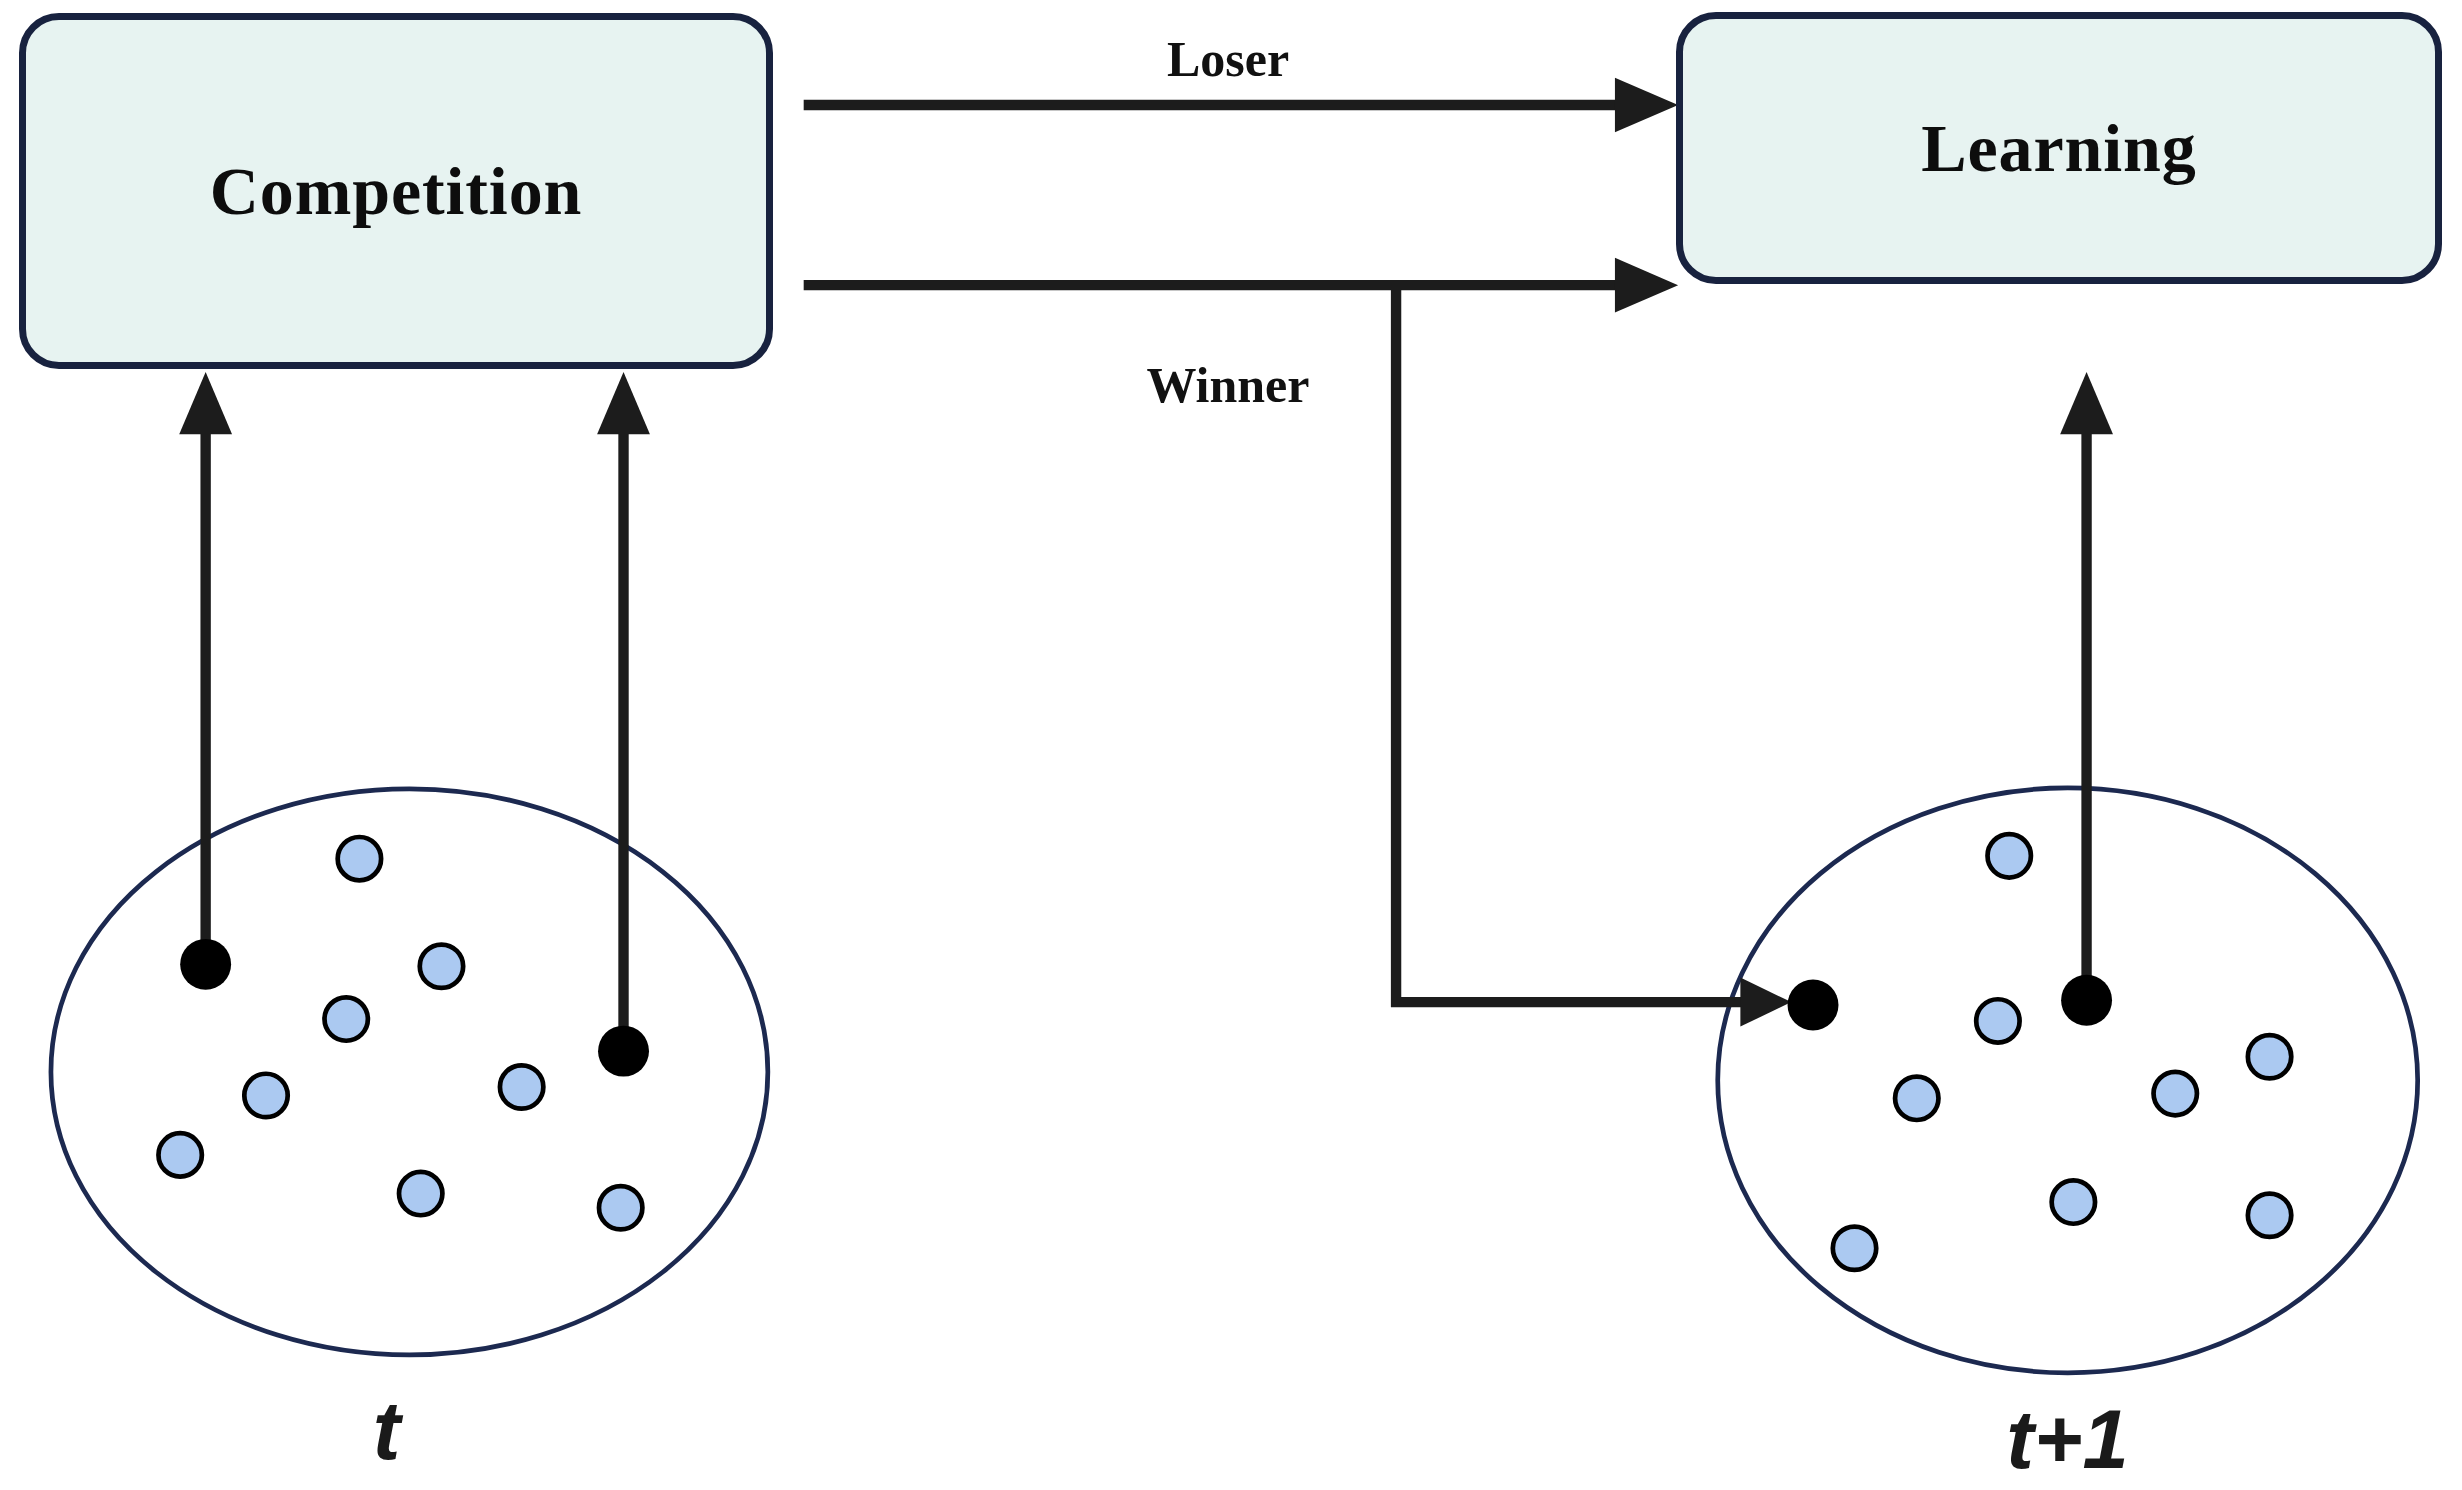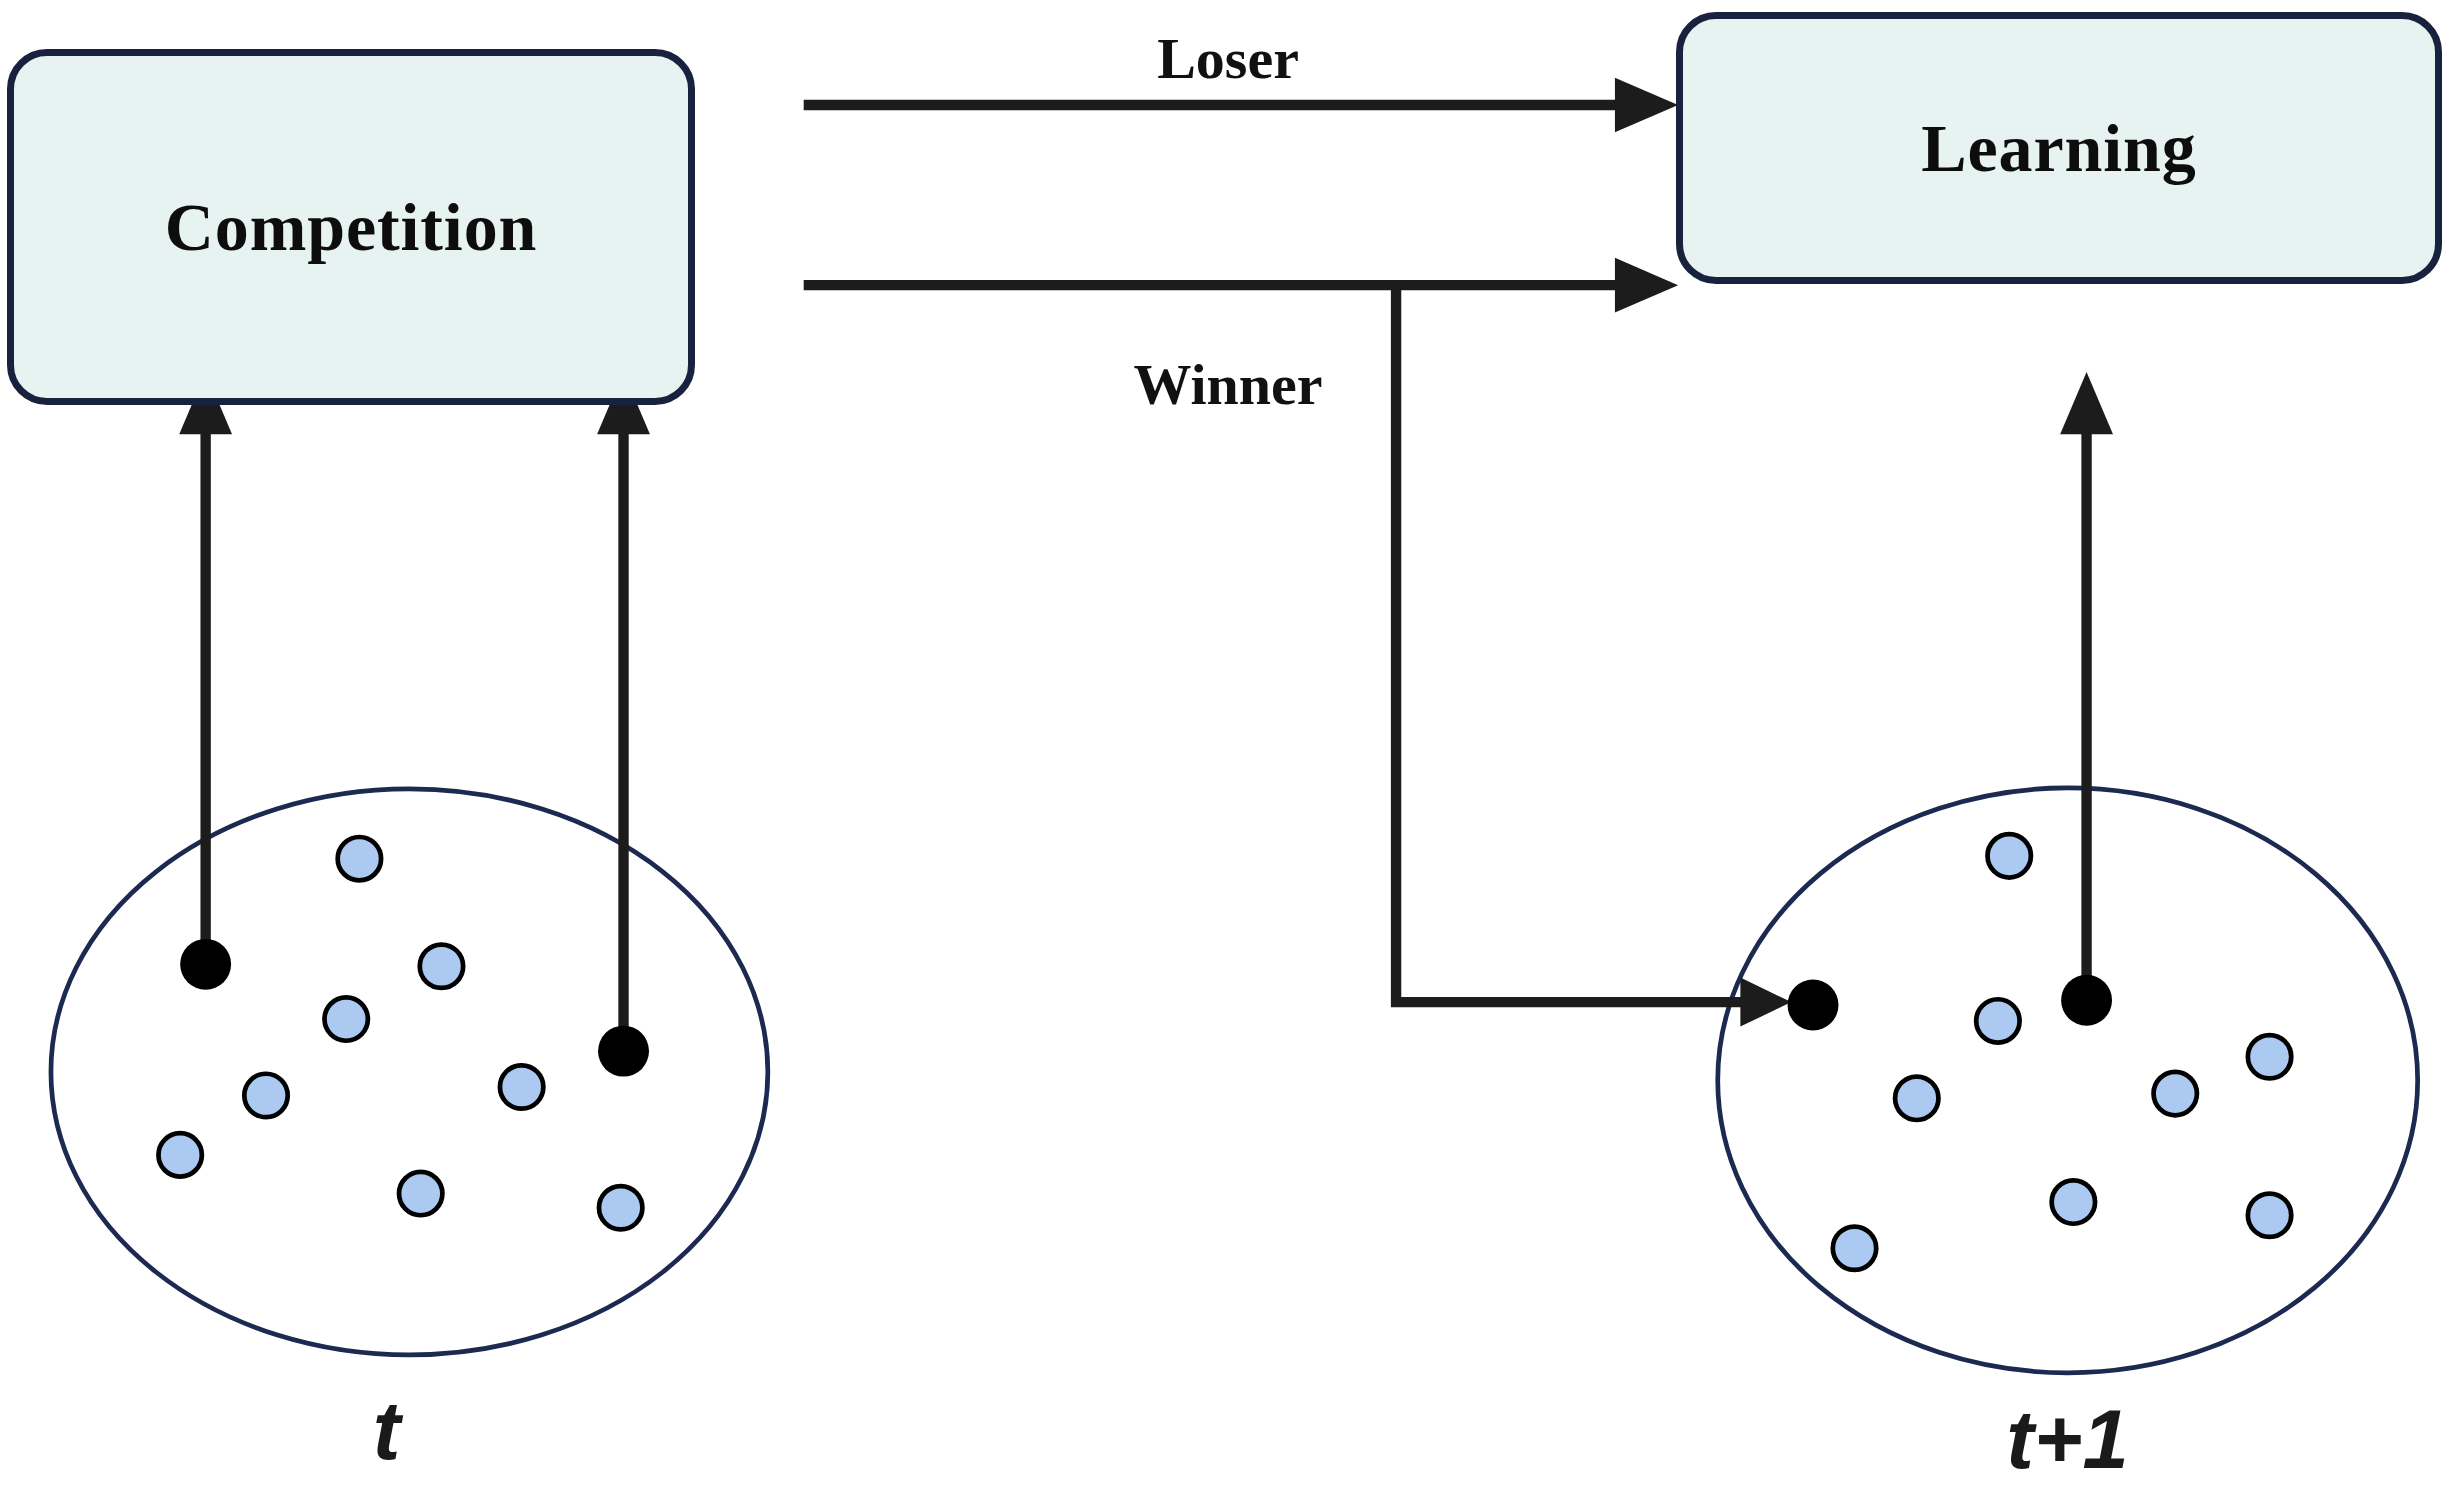--- a/index.html
+++ b/index.html
@@ -24,31 +24,31 @@
     border: 7.5px solid var(--box-border, #18223f);
     border-radius: 40px;
     display: flex;
     align-items: center;
     justify-content: center;
     font-weight: bold;
     font-size: 68px;
     color: #0d0d0d;
     letter-spacing: 0.9px;
   }
-  #competition-box { left: 7px;   top: 13.2px; width: 688px; height: 356px; margin-top: 36px; }
+  #competition-box { left: 19px;   top: 13.2px; width: 754px; height: 356px; }
   #learning-box    { left: 1676px; top: 12.3px; width: 766px; height: 272px; }
   .edge-label {
     position: absolute;
     width: 472px;
     height: 83px;
     display: flex;
     align-items: center;
     justify-content: center;
     font-weight: bold;
-    font-size: 58px;
+    font-size: 50px;
     color: #111111;
   }
   #loser-label  { left: 992px; top: 17px;  }
   #winner-label { left: 992px; top: 343px; }
   .pop-label {
     position: absolute;
     width: 283px;
     height: 91px;
     display: flex;
     align-items: center;

